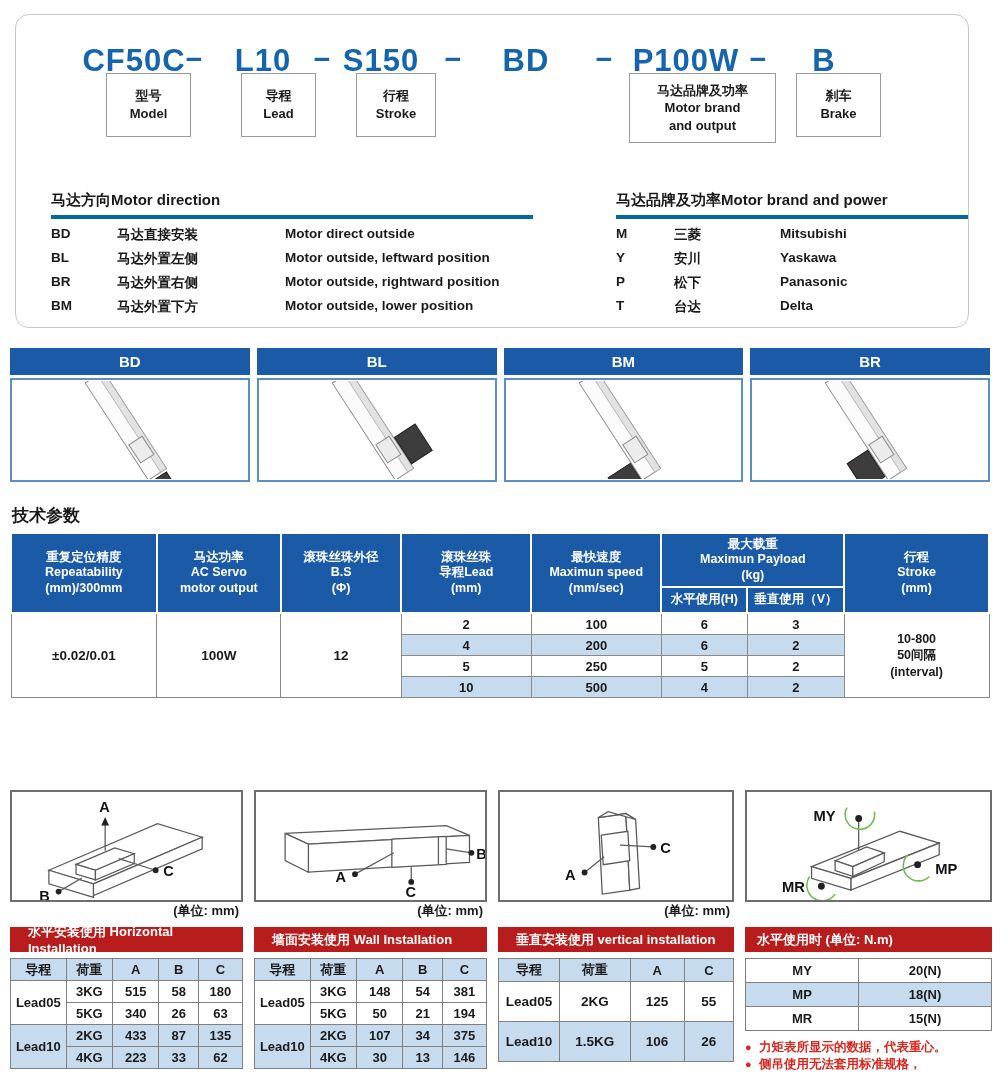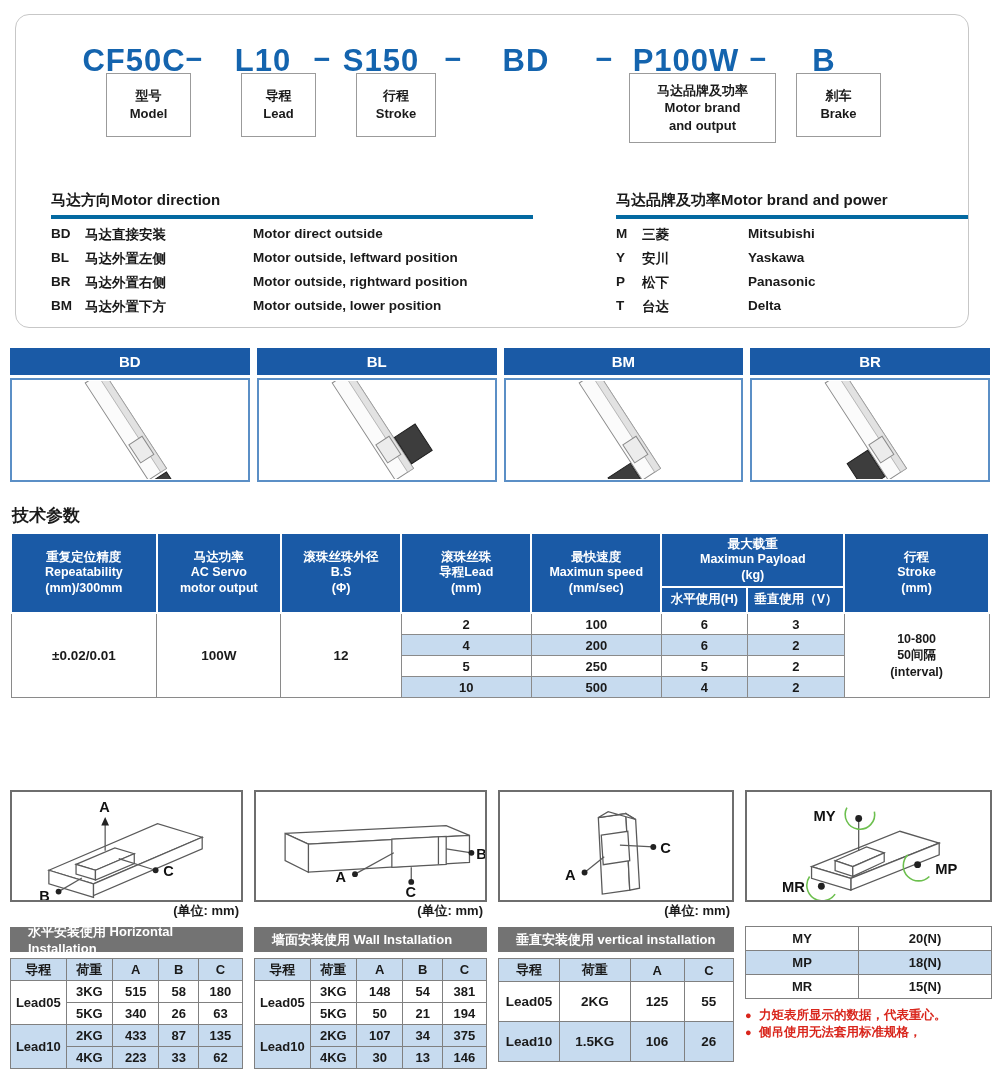--- a/index.html
+++ b/index.html
@@ -14,21 +14,21 @@
             font-size:31px;font-weight:bold;color:#1464AE;letter-spacing:1px;}
   .code-sep{position:absolute;top:28px;transform:translateX(-50%);
             font-size:29px;font-weight:bold;color:#1464AE;}
   .code-box{position:absolute;top:58px;border:1px solid #9b9b9b;background:#fff;
             display:flex;align-items:center;justify-content:center;text-align:center;
             font-size:13px;font-weight:bold;line-height:1.35;padding:4px 2px;box-sizing:border-box;}
   .legend{position:absolute;top:176px;}
   .legend h3{margin:0 0 7px 0;font-size:15px;border-bottom:4px solid #0369a1;padding-bottom:5px;}
   .legend .row{display:flex;margin-bottom:6px;font-size:13.5px;font-weight:bold;}
   .legend .code{flex:0 0 34px;}
-  .legend .zh{flex:0 0 168px;}
+  .legend .zh{flex:0 0 168px;margin-left:32px;}
   .legend.brand .code{flex:0 0 26px;}
   .legend.brand .zh{flex:0 0 106px;}
 
   
   .variants{position:absolute;left:10px;top:348px;width:980px;display:flex;gap:7px;}
   .vpanel{flex:1;}
   .vpanel .vhead{height:27px;background:#1A5AA6;color:#fff;font-weight:bold;font-size:15px;
                  display:flex;align-items:center;justify-content:center;}
   .vpanel .vbody{margin-top:3px;height:104px;border:2px solid #5B8FC6;background:#fff;
                  display:flex;align-items:center;justify-content:center;box-sizing:border-box;}
@@ -47,21 +47,21 @@
   table.spec td.span{background:#fff;font-size:13.5px;}
   table.spec td.stroke{background:#fff;font-size:12.5px;line-height:1.3;}
 
   
   .over-title{position:absolute;left:12px;top:756px;font-size:17px;font-weight:bold;}
   .over-grid{position:absolute;left:10px;top:790px;width:983px;display:grid;
              grid-template-columns:233px 233px 236px 247px;column-gap:11px;}
   .dpanel{height:112px;border:2px solid #6e6e6e;background:#fff;box-sizing:border-box;}
   .dpanel svg{width:100%;height:100%;}
   .unit-cap{height:18px;margin-top:0;text-align:right;font-size:13px;font-weight:bold;padding-right:4px;}
-  .bar{margin-top:7px;height:25px;background:#737373;color:#fff;font-size:13px;font-weight:bold;
+  .bar{margin-top:7px;height:25px;background:#b91c1c;color:#fff;font-size:13px;font-weight:bold;
        display:flex;align-items:center;padding-left:18px;box-sizing:border-box;}
   .mini-wrap{margin-top:6px;}
   table.mini{border-collapse:collapse;width:100%;table-layout:fixed;}
   table.mini th{background:#C7DBEF;border:1px solid #808080;font-size:13px;font-weight:bold;height:19px;text-align:center;}
   table.mini td{border:1px solid #808080;font-size:13px;font-weight:bold;height:19px;text-align:center;background:#fff;}
   table.mini tr.blue td{background:#C7DBEF;}
   table.mini.tall td{height:37px;font-size:13.5px;}
   .notes{margin-top:9px;font-size:12.5px;font-weight:bold;color:#D9261C;line-height:15px;}
   .notes .n{display:flex;margin-bottom:2px;}
   .notes .b{flex:0 0 14px;font-size:11px;}
@@ -494,20 +494,21 @@
           <text class="diag-txt" x="62" y="30">MY</text>
           <circle class="diag-dot" cx="168" cy="74" r="3.5"></circle>
           <path class="diag-green" d="M158,64 A14,14 0 0 0 180,86"></path>
           <text class="diag-txt" x="186" y="84">MP</text>
           <circle class="diag-dot" cx="70" cy="96" r="3.5"></circle>
           <path class="diag-green" d="M58,86 A14,14 0 1 0 84,104"></path>
           <text class="diag-txt" x="30" y="102">MR</text>
         </svg>
       </div>
       <div class="unit-cap"></div>
+      <div class="bar" style="padding-left:12px">水平使用时 (单位: N.m)</div>
       <div class="mini-wrap">
         <table class="mini">
           <colgroup>
               <col style="width:46%">
               <col style="width:54%">
             </colgroup>
           <tbody>
               <tr>
             <td style="height:21px">MY</td>
             <td style="height:21px">20(N)</td>

